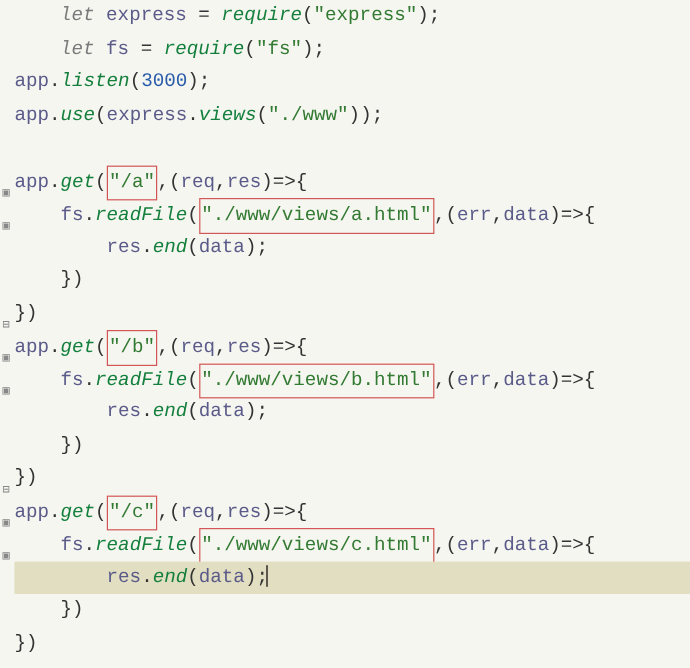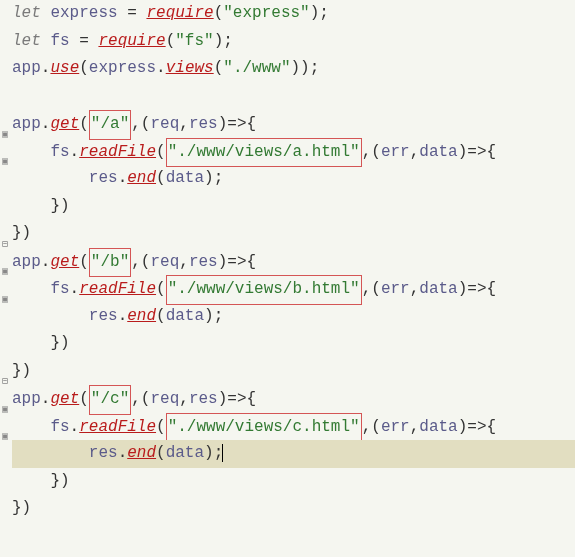--- a/index.html
+++ b/index.html
@@ -16,23 +16,23 @@
 }
 .code-area {
   padding: 0 0 0 12px;
   position: relative;
 }
 .line {
   white-space: pre;
   position: relative;
   height: 27.5px;
 }
-.kw-let { color: #7a7a7a; font-style: italic; }
+.kw-let { color: #7a7a7a; font-style: italic; margin-left: 38px; }
 .var { color: #5b5b8a; }
-.func { color: #b91c1c; font-style: italic; text-decoration: underline; }
+.func { color: #15803d; font-style: italic; }
 .str { color: #337a33; font-weight: 500; }
 .num { color: #2a5caa; }
 .punct { color: #333; }
 .paren { color: #333; }
 .gutter-mark {
   position: absolute;
   left: -10px;
   top: 50%;
   transform: translateY(-50%);
   width: 6px;
@@ -61,20 +61,21 @@
 </head>
 <body>
 
 <div class="code-area">
 
 <div class="line"><span class="kw-let">let</span><span class="var"> express </span><span class="punct">= </span><span class="func">require</span><span class="paren">(</span><span class="str">"express"</span><span class="paren">);</span></div>
 
 <div class="line"><span class="kw-let">let</span><span class="var"> fs </span><span class="punct">= </span><span class="func">require</span><span class="paren">(</span><span class="str">"fs"</span><span class="paren">);</span></div>
 
 
+<div class="line"><span class="var">app</span><span class="punct">.</span><span class="func">listen</span><span class="paren">(</span><span class="num">3000</span><span class="paren">);</span></div>
 
 <div class="line"><span class="var">app</span><span class="punct">.</span><span class="func">use</span><span class="paren">(</span><span class="var">express</span><span class="punct">.</span><span class="func">views</span><span class="paren">(</span><span class="str">"./www"</span><span class="paren">));</span></div>
 
 <div class="line"></div>
 
 <div class="line"><span class="gutter-mark">▣</span><span class="var">app</span><span class="punct">.</span><span class="func">get</span><span class="paren">(</span><span class="box"><span class="str">"/a"</span></span><span class="punct">,(</span><span class="var">req</span><span class="punct">,</span><span class="var">res</span><span class="punct">)=&gt;{</span></div>
 
 <div class="line"><span class="gutter-mark">▣</span><span>    </span><span class="var">fs</span><span class="punct">.</span><span class="func">readFile</span><span class="paren">(</span><span class="box"><span class="str">"./www/views/a.html"</span></span><span class="punct">,(</span><span class="var">err</span><span class="punct">,</span><span class="var">data</span><span class="punct">)=&gt;{</span></div>
 
 <div class="line"><span>        </span><span class="var">res</span><span class="punct">.</span><span class="func">end</span><span class="paren">(</span><span class="var">data</span><span class="paren">);</span></div>

